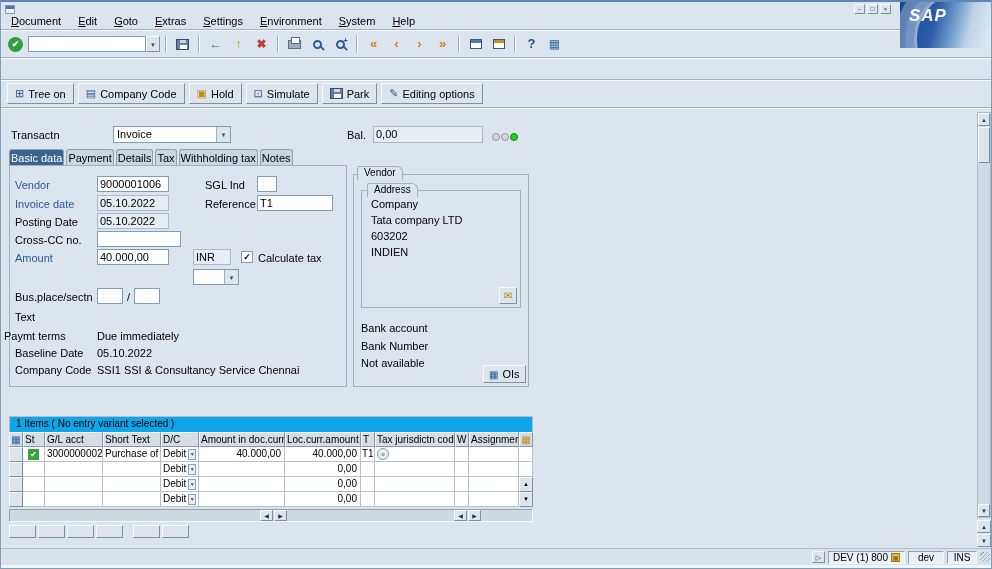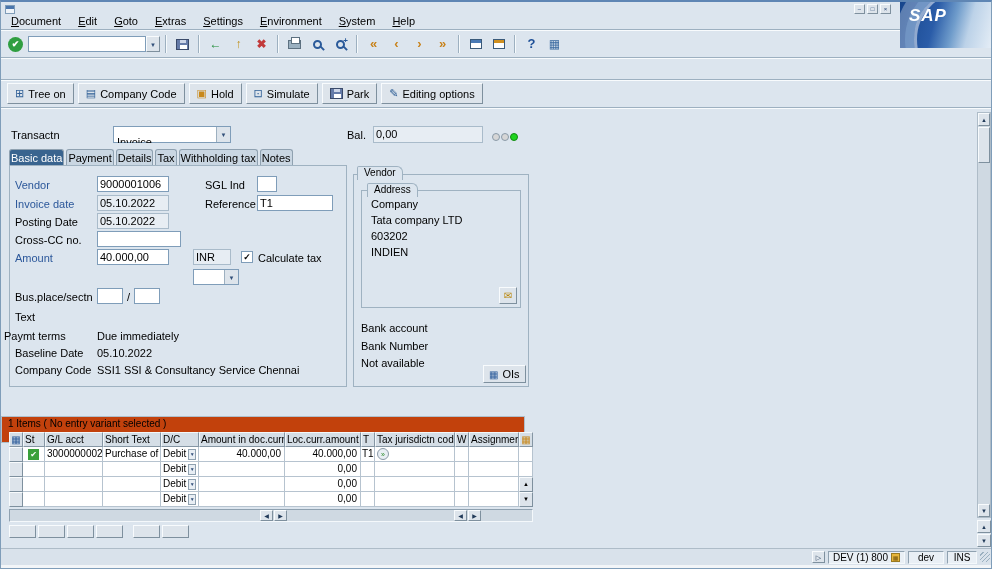--- a/index.html
+++ b/index.html
@@ -57,36 +57,36 @@
   .sap-text{position:absolute;left:9px;top:4px;color:#fff;font-weight:bold;font-style:italic;font-size:17px;letter-spacing:1px}
   
   .ptitle{position:absolute;left:10px;top:59px;font-size:13px;font-weight:bold;color:#1b3c78;white-space:nowrap}
   
   .appbar{position:absolute;top:81px;left:6px;display:flex;gap:4px}
   .abtn{height:21px;display:flex;align-items:center;gap:4px;padding:0 7px;font-size:11px;white-space:nowrap}
   .aicon{font-size:11px;color:#2f5f96;line-height:11px}
   .aicon.gold{color:#c8881a}
   
   .combo{position:absolute;display:flex;background:#fff;border:1px solid #7f9db9;height:17px}
-  .combo-val{flex:1;padding:8px 3px;line-height:15px;overflow:hidden;white-space:nowrap}
+  .combo-val{flex:1;padding:0 3px;line-height:15px;overflow:hidden;white-space:nowrap}
   .combo-btn{width:14px;text-align:center;background:#dde4eb;border-left:1px solid #9db0c0}
   .light{display:inline-block;width:8px;height:8px;border-radius:50%;border:1px solid #8a9aa8;background:#d6d6d6;margin-left:1px;vertical-align:middle}
   .light.green{background:#1fd41f;border-color:#128a12}
   
   .tabs{position:absolute;top:147px;left:8px;display:flex;gap:2px;align-items:flex-end}
   .tab{height:17px;padding:2px 1px 0;background:#c9d6e2;border:1px solid #8fa1b0;border-bottom:none;
        border-radius:3px 3px 0 0;font-size:11px;white-space:nowrap;cursor:default}
   .tab.active{background:#39648f;color:#fff}
   .groupbox{position:absolute;border:1px solid #9fb2c1}
   .notch{position:absolute;height:14px;line-height:12px;padding:0 6px;background:#dce5ee;
          border:1px solid #9fb2c1;border-bottom:none;border-radius:2px 6px 0 0;z-index:2;font-size:10px}
   .cb{position:absolute;width:12px;height:12px;background:#fff;border:1px solid #7f9db9;
       font-size:9px;line-height:10px;text-align:center;font-weight:bold}
   
-  .items-strip{position:absolute;left:0;top:414px;width:524px;height:27px;background:#c2410c;
+  .items-strip{position:absolute;left:8px;top:414px;width:524px;height:27px;background:#0ea5e9;
                border:1px solid #aebfcc;font-size:10px;line-height:13px;padding-left:6px;white-space:nowrap}
   .items-table{position:absolute;left:8px;top:430px}
   .trow{display:grid;grid-template-columns:14px 22px 58px 58px 38px 86px 76px 14px 80px 14px 50px 14px}
   .th{height:15px;background:#d5dee6;border:1px solid;border-color:#f2f7fa #8596a4 #8596a4 #f2f7fa;
       font-size:10px;line-height:13px;padding:0 1px;overflow:hidden;white-space:nowrap}
   .td{height:15px;background:#fff;border-right:1px solid #b6c3cf;border-bottom:1px solid #b6c3cf;
       font-size:10px;line-height:14px;padding:0 2px;overflow:hidden;white-space:nowrap}
   .td.sel{background:#dde4eb;border:1px solid;border-color:#f8fbfd #7e909e #7e909e #f8fbfd;padding:0}
   .td.num{text-align:right;padding-right:3px}
   .grid-ico{display:inline-block;font-size:10px;line-height:13px;color:#2a5a9a}

